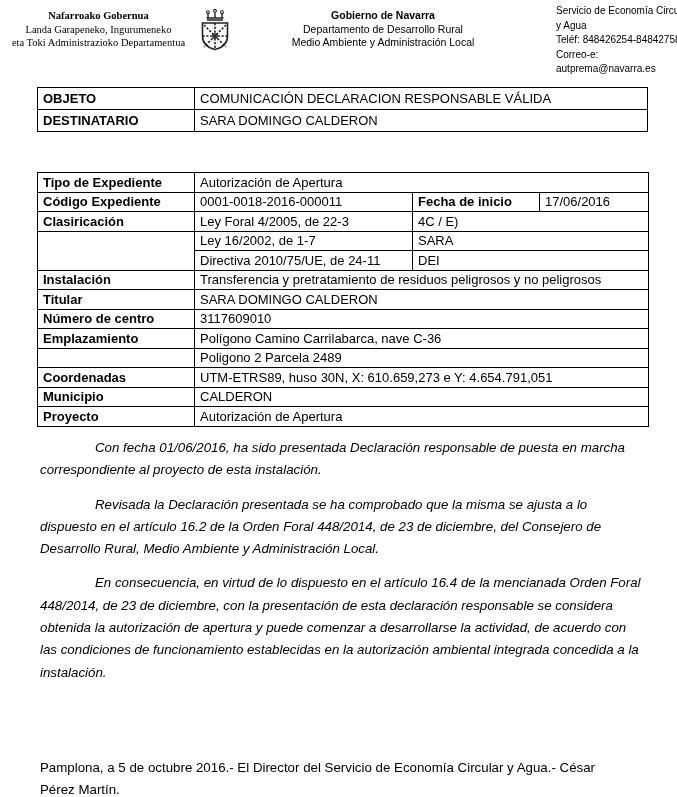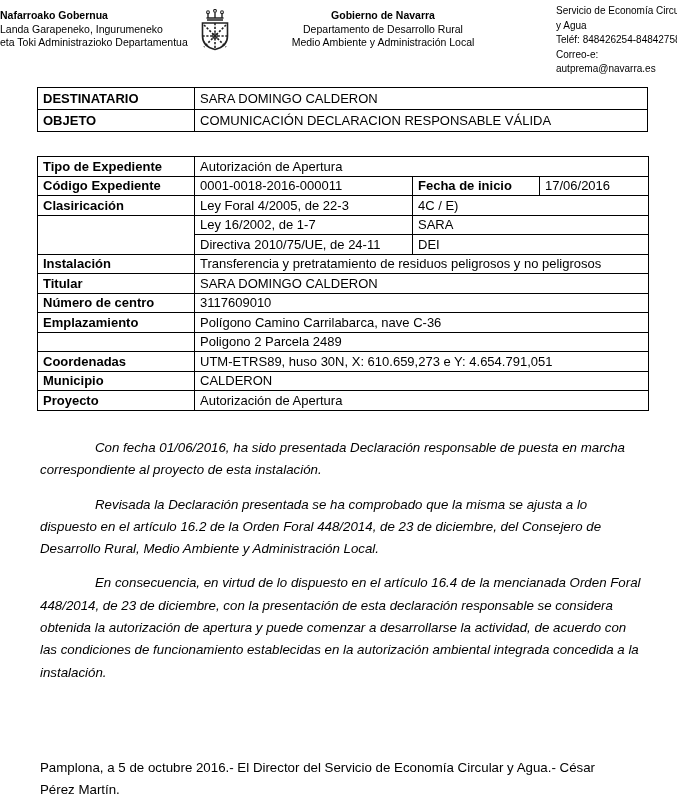--- a/index.html
+++ b/index.html
@@ -5,21 +5,21 @@
   html, body { margin:0; padding:0; }
   body {
     width:677px; height:797px; position:relative;
     background:#ffffff; color:#000000;
     font-family:"Liberation Sans", sans-serif;
     overflow:hidden;
   }
   
   .hdr-basque {
     position:absolute; top:9px; left:0; width:197px;
-    text-align:left; font-size:10.5px; line-height:13.5px;
+    text-align:center; font-size:10.5px; line-height:13.5px;font-family:Liberation Serif, serif;
   }
   .hdr-spanish {
     position:absolute; top:9px; left:233px; width:300px;
     text-align:center; font-size:10.5px; line-height:13.5px;
   }
   .hdr-line1 { font-weight:bold; }
   .hdr-logo { position:absolute; top:9px; left:200px; width:30px; height:42px; }
   .contact {
     position:absolute; top:4px; left:556px; width:137px;
     font-size:10px; line-height:14.5px; text-align:left;
@@ -29,21 +29,21 @@
   td {
     border:1.5px solid #000000;
     padding:1px 5px;
     font-size:13px;
     vertical-align:middle;
     overflow:hidden; white-space:nowrap;
   }
   .lbl { font-weight:bold; }
   .tbl-1 { top:87px; left:37px; width:611px; }
   .tbl-1 td { height:19px; }
-  .tbl-2 { top:156px; left:37px; width:611px; }
+  .tbl-2 { top:172px; left:37px; width:611px; }
   .tbl-2 td { height:16.5px; }
   
   .doc-body {
     position:absolute; top:437px; left:40px; width:602px;
     font-size:13.3px; line-height:22.3px;font-style:italic;
   }
   .para { margin:0 0 12px 0; text-indent:55px; }
   .para:last-child { margin-bottom:0; }
   .signature {
     position:absolute; top:757px; left:40px; width:560px;
@@ -92,26 +92,26 @@
   <div>Correo-e: autprema@navarra.es</div>
 </div>
 
 <table class="tbl-1">
   <colgroup>
       <col style="width:157px">
       <col>
     </colgroup>
   <tbody>
       <tr>
+    <td class="lbl">OBJETO</td>
+    <td>COMUNICACIÓN DECLARACION RESPONSABLE VÁLIDA</td>
+  </tr>
+  <tr>
     <td class="lbl">DESTINATARIO</td>
     <td>SARA DOMINGO CALDERON</td>
-  </tr>
-  <tr>
-    <td class="lbl">OBJETO</td>
-    <td>COMUNICACIÓN DECLARACION RESPONSABLE VÁLIDA</td>
   </tr>
 </tbody>
   </table>
 
 <table class="tbl-2">
   <colgroup>
     <col style="width:157px">
       <col style="width:218px">
       <col style="width:127px">
       <col style="width:109px">

